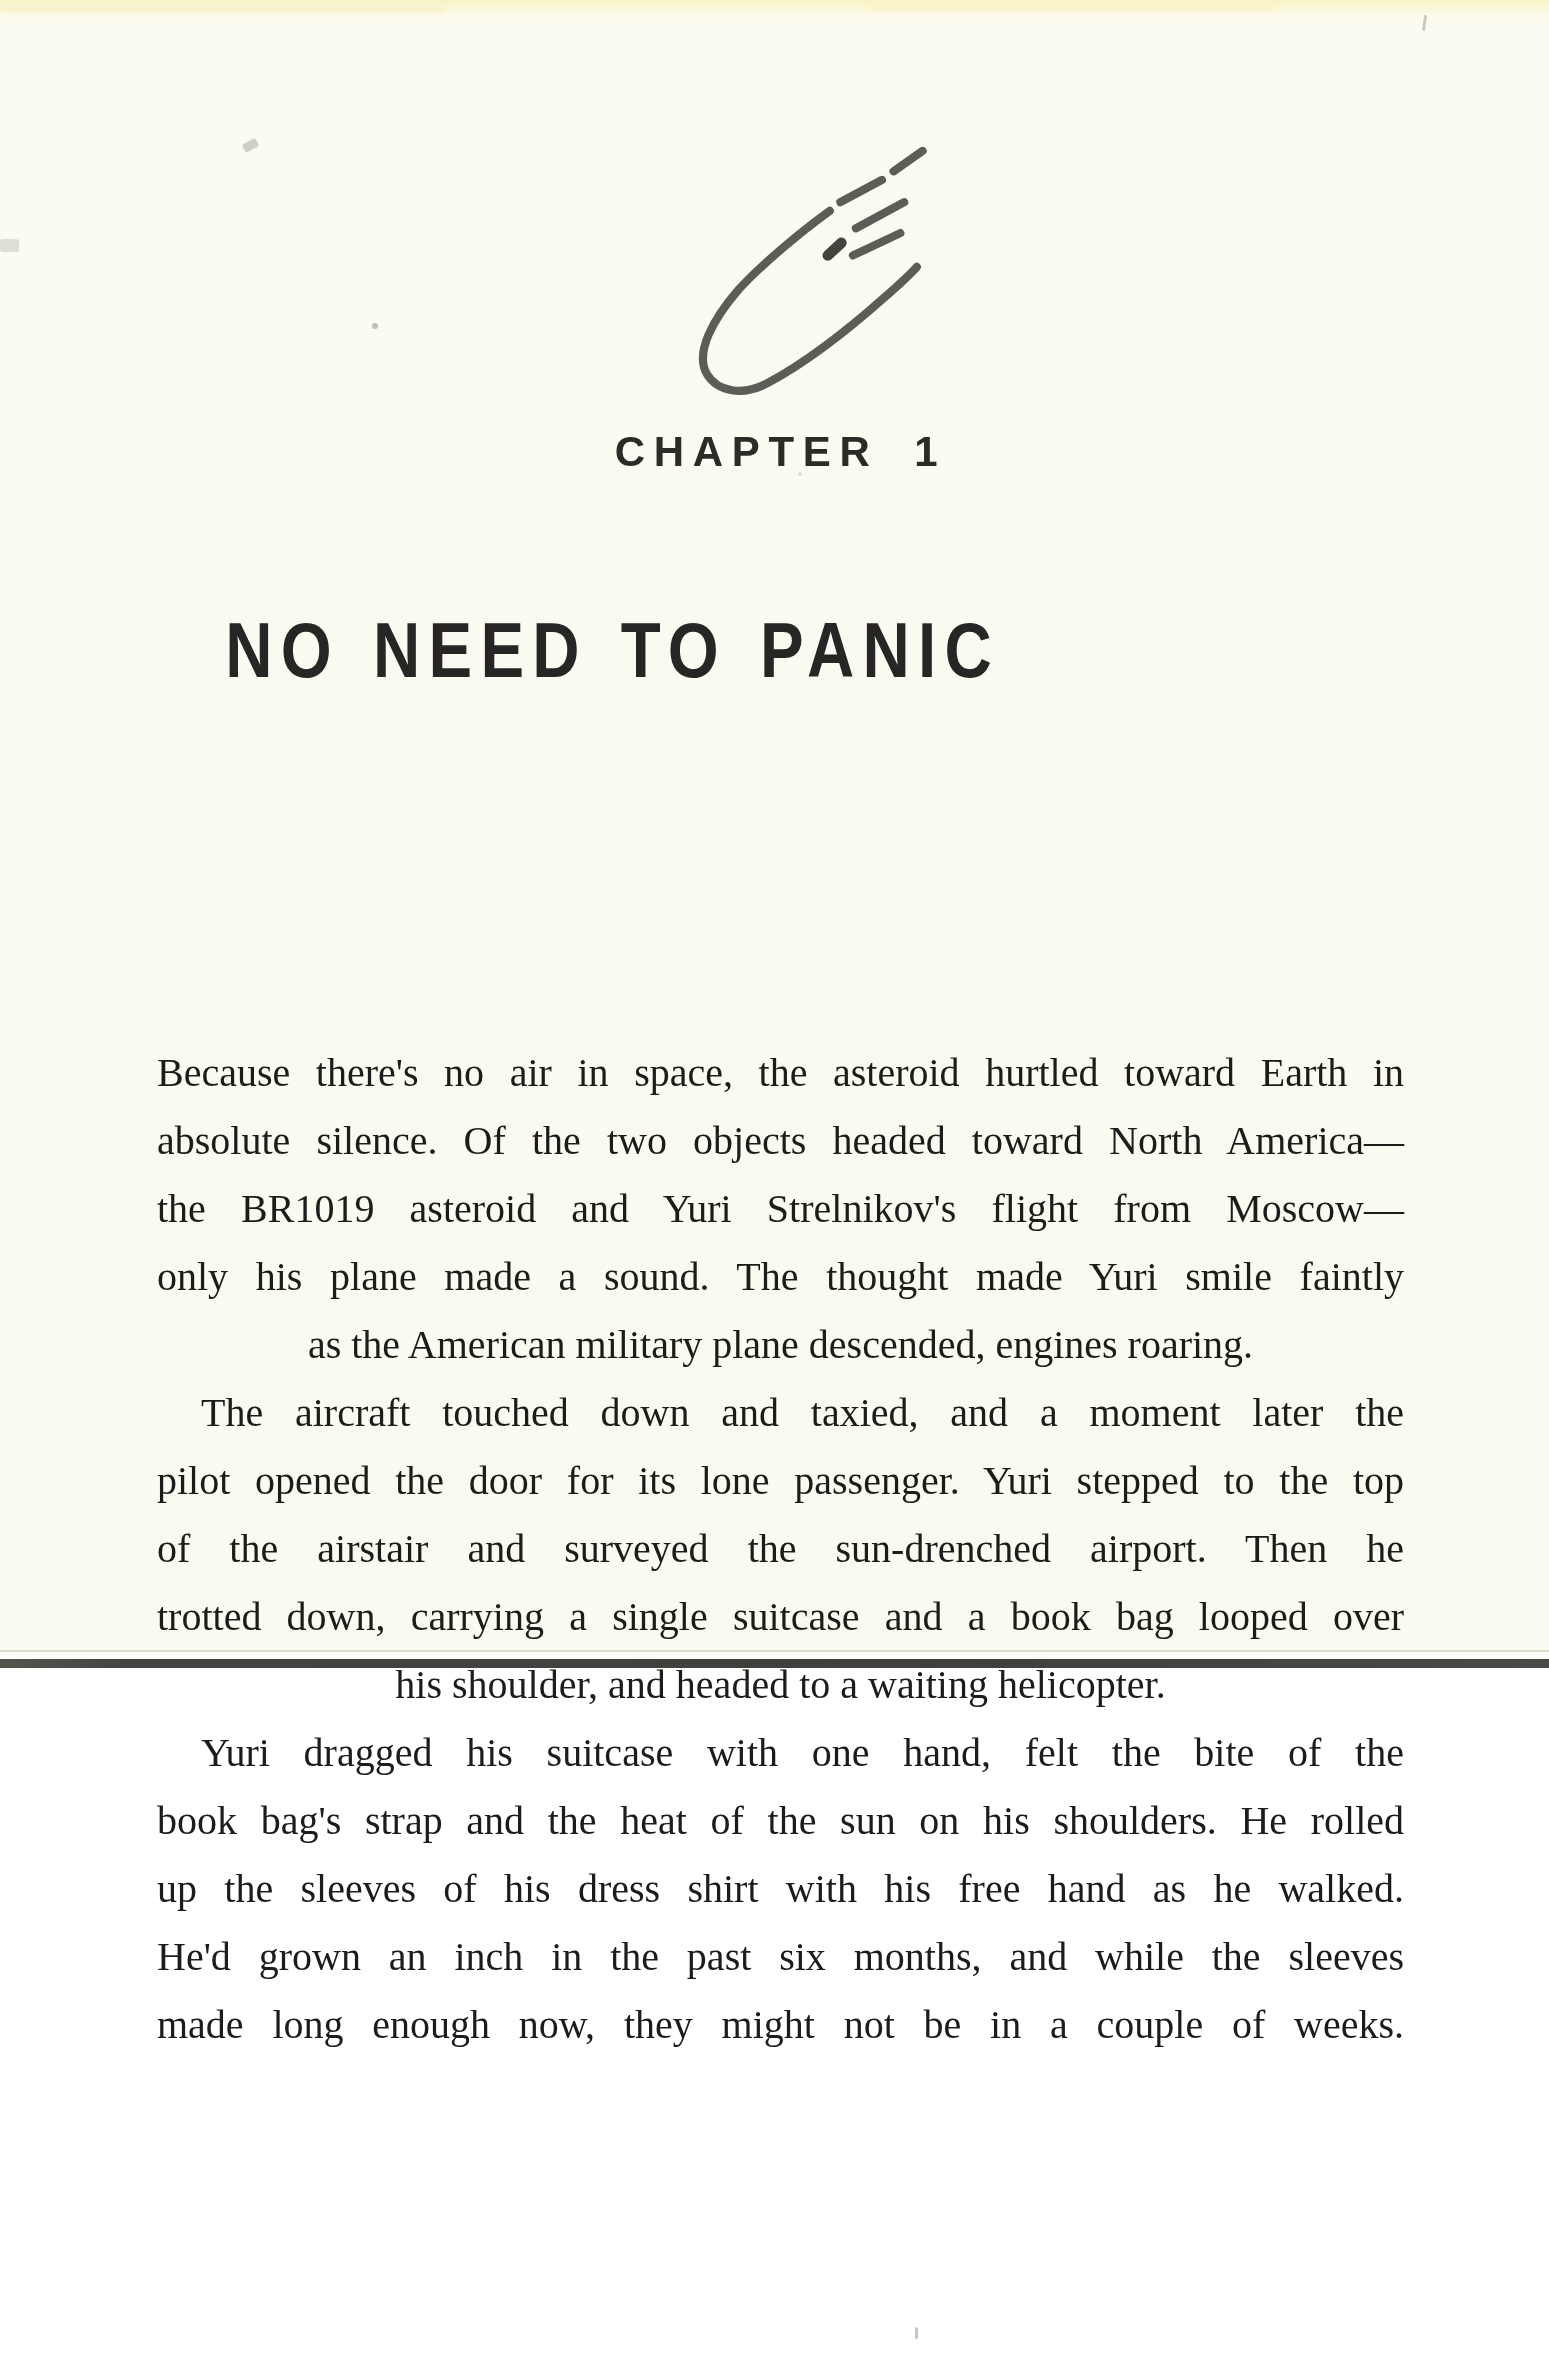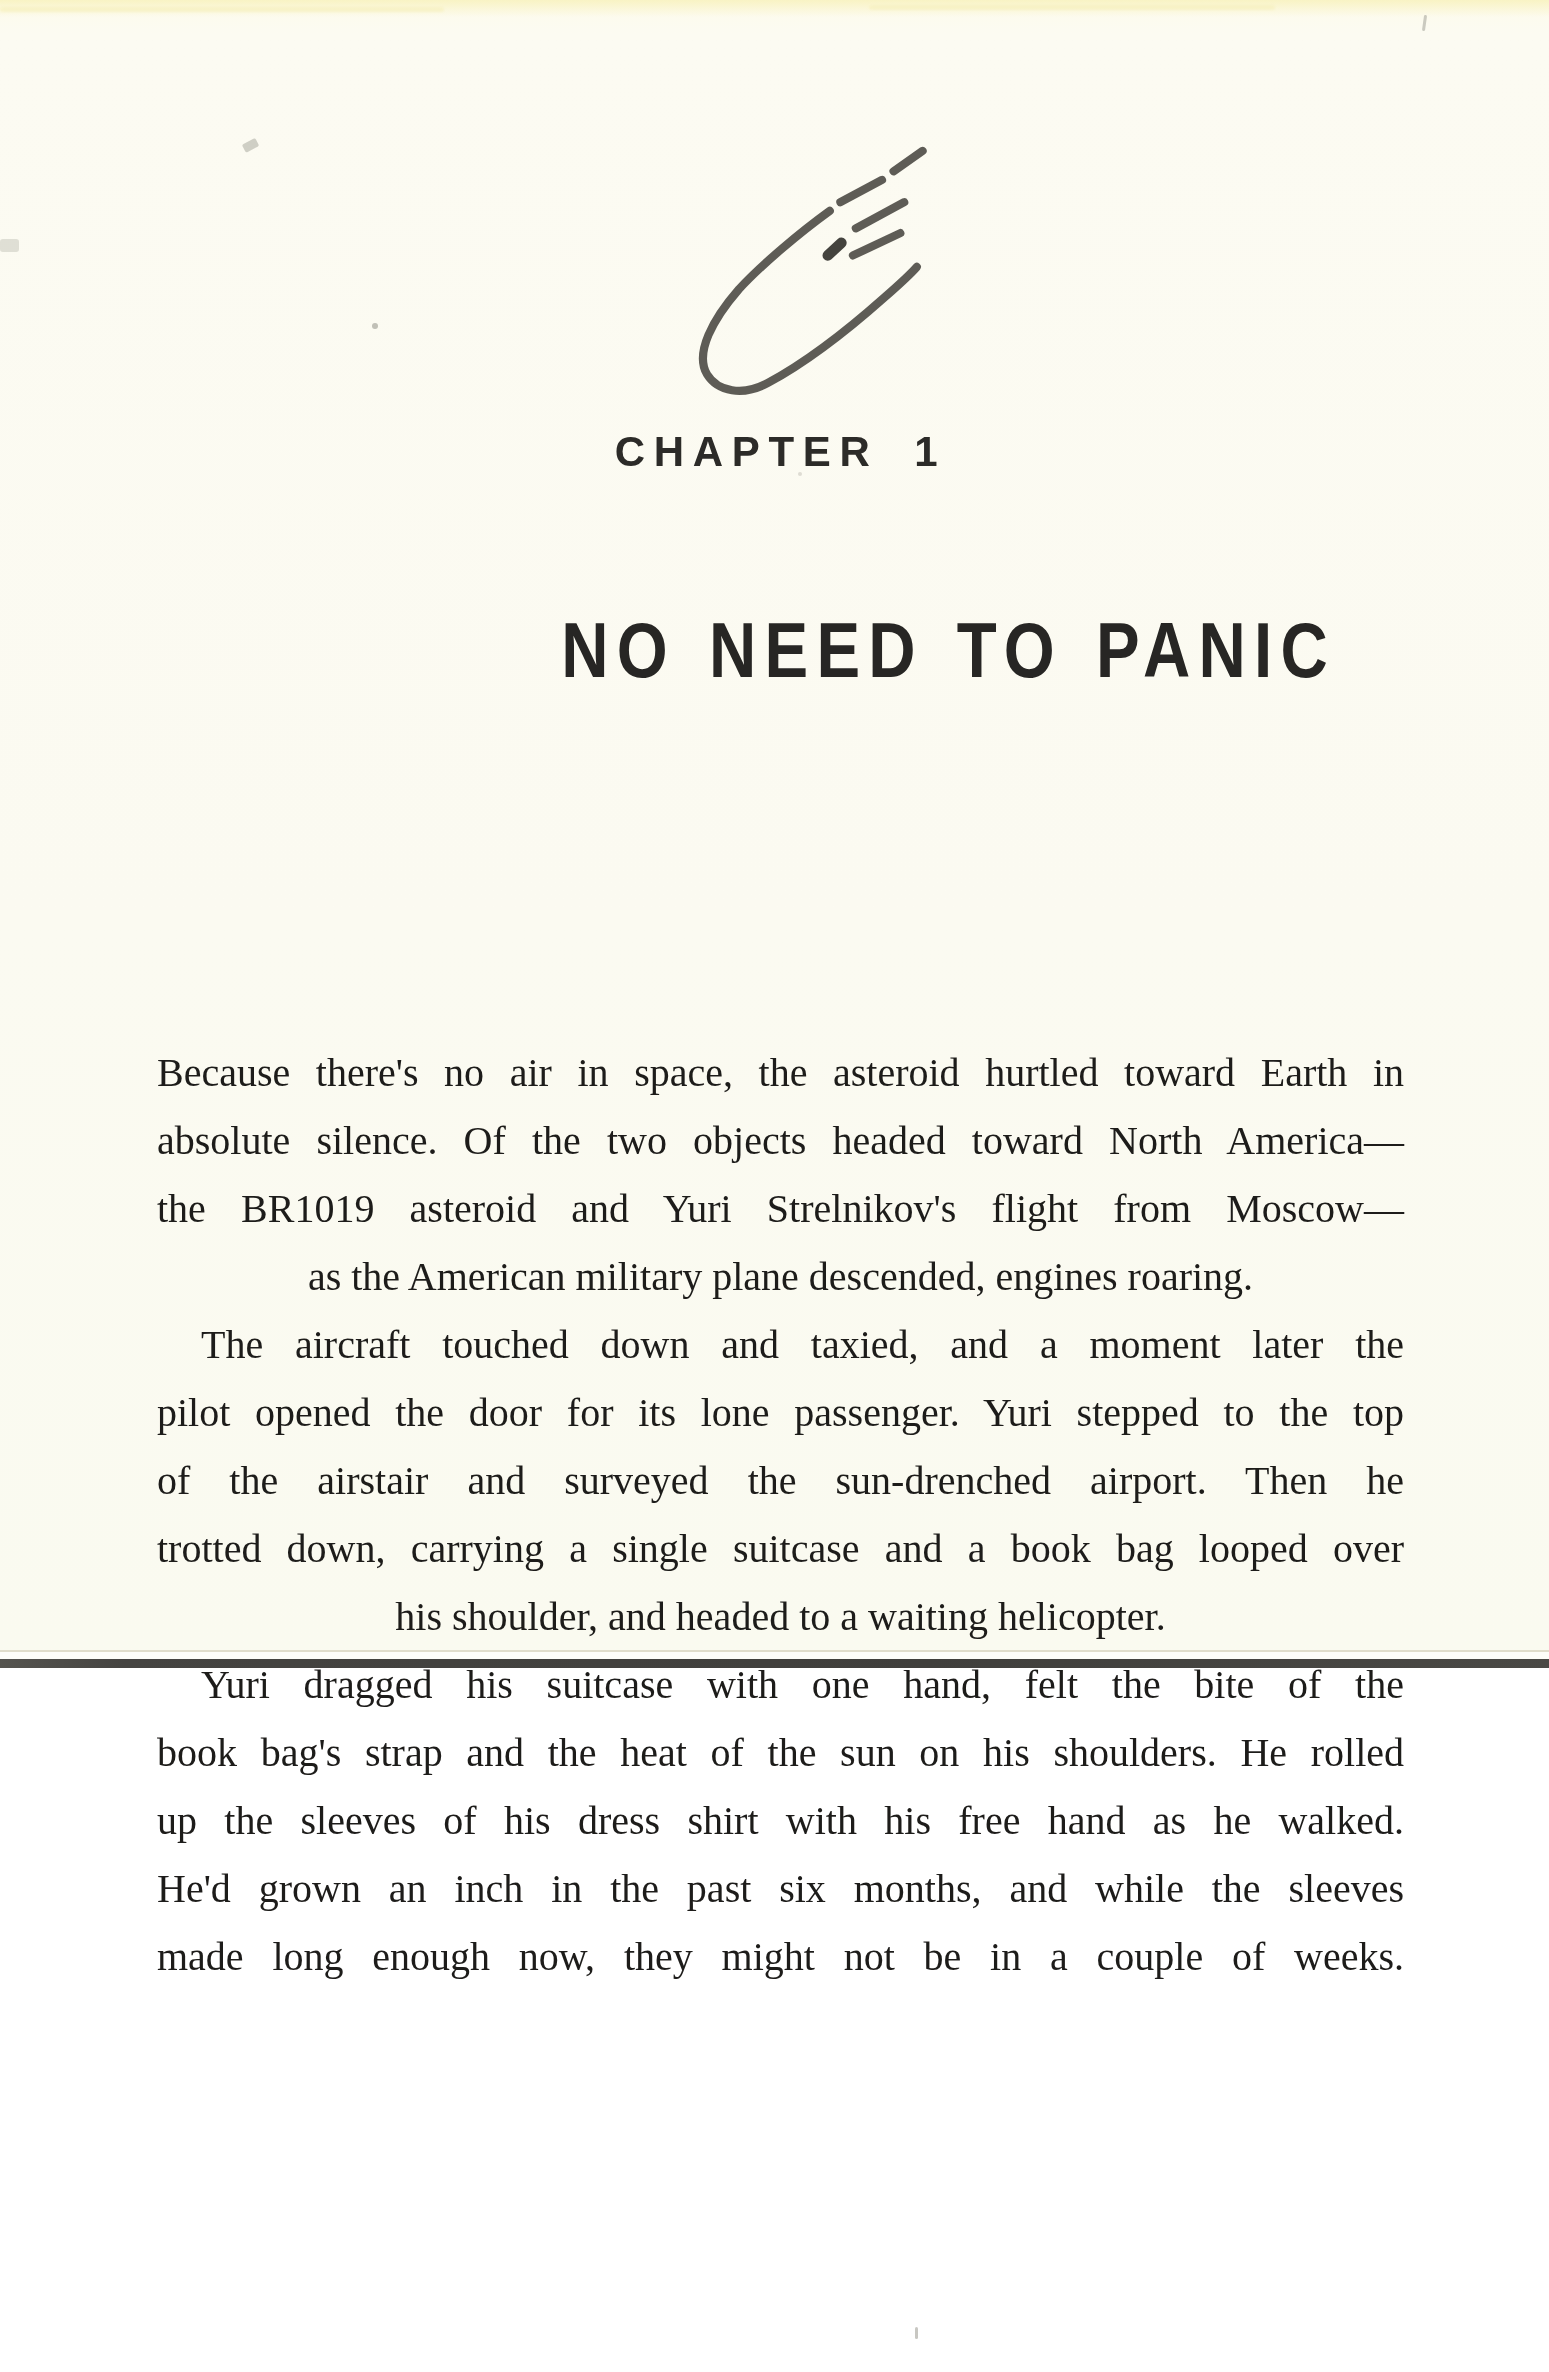--- a/index.html
+++ b/index.html
@@ -15,21 +15,21 @@
   .streak-b{left:869px;top:4.8px;width:406px;}
   
   .comet{position:absolute;left:649px;top:121px;width:319px;height:319px;}
   .comet svg{display:block;width:319px;height:319px;}
   .comet path{fill:none;stroke:#504e49;stroke-width:8.5;stroke-linecap:round;opacity:.92;}
   .comet path.inner-dash{stroke:#34332f;stroke-width:11;}
   
   .chapter{position:absolute;left:157px;top:428px;width:1247px;text-align:center;
         font-family:"Liberation Sans", sans-serif;font-weight:700;font-size:42px;
         letter-spacing:8.7px;word-spacing:15.4px;color:#2c2b28;}
-  .title-wrap{position:absolute;left:157px;top:606px;width:1247px;text-align:right;}
+  .title-wrap{position:absolute;left:157px;top:606px;width:1247px;text-align:left;}
   .title-text{display:inline-block;font-family:"Liberation Sans", sans-serif;font-weight:700;
         font-size:77px;letter-spacing:9.7px;word-spacing:7.7px;color:#272624;
         transform:scaleX(.85);transform-origin:center;white-space:nowrap;}
   
   .text{position:absolute;left:157px;top:1039px;width:1247px;
         font-size:40px;line-height:68px;color:#1d1c1a;}
   .line{height:68px;white-space:nowrap;}
   .line.j{text-align:justify;text-align-last:justify;white-space:normal;}
   .line.l{text-align:center;white-space:normal;}
   .line.ind{text-indent:44px;}
@@ -70,20 +70,21 @@
   <div class="chapter">CHAPTER 1</div>
 
   <div class="title-wrap">
     <span class="title-text">NO NEED TO PANIC</span>
   </div>
 
   <div class="text">
     <div class="line j">Because there's no air in space, the asteroid hurtled toward Earth in</div>
     <div class="line j">absolute silence. Of the two objects headed toward North America—</div>
     <div class="line j">the BR1019 asteroid and Yuri Strelnikov's flight from Moscow—</div>
+    <div class="line j">only his plane made a sound. The thought made Yuri smile faintly</div>
     <div class="line l">as the American military plane descended, engines roaring.</div>
     <div class="line j ind">The aircraft touched down and taxied, and a moment later the</div>
     <div class="line j">pilot opened the door for its lone passenger. Yuri stepped to the top</div>
     <div class="line j">of the airstair and surveyed the sun-drenched airport. Then he</div>
     <div class="line j">trotted down, carrying a single suitcase and a book bag looped over</div>
     <div class="line l">his shoulder, and headed to a waiting helicopter.</div>
     <div class="line j ind">Yuri dragged his suitcase with one hand, felt the bite of the</div>
     <div class="line j">book bag's strap and the heat of the sun on his shoulders. He rolled</div>
     <div class="line j">up the sleeves of his dress shirt with his free hand as he walked.</div>
     <div class="line j">He'd grown an inch in the past six months, and while the sleeves</div>

